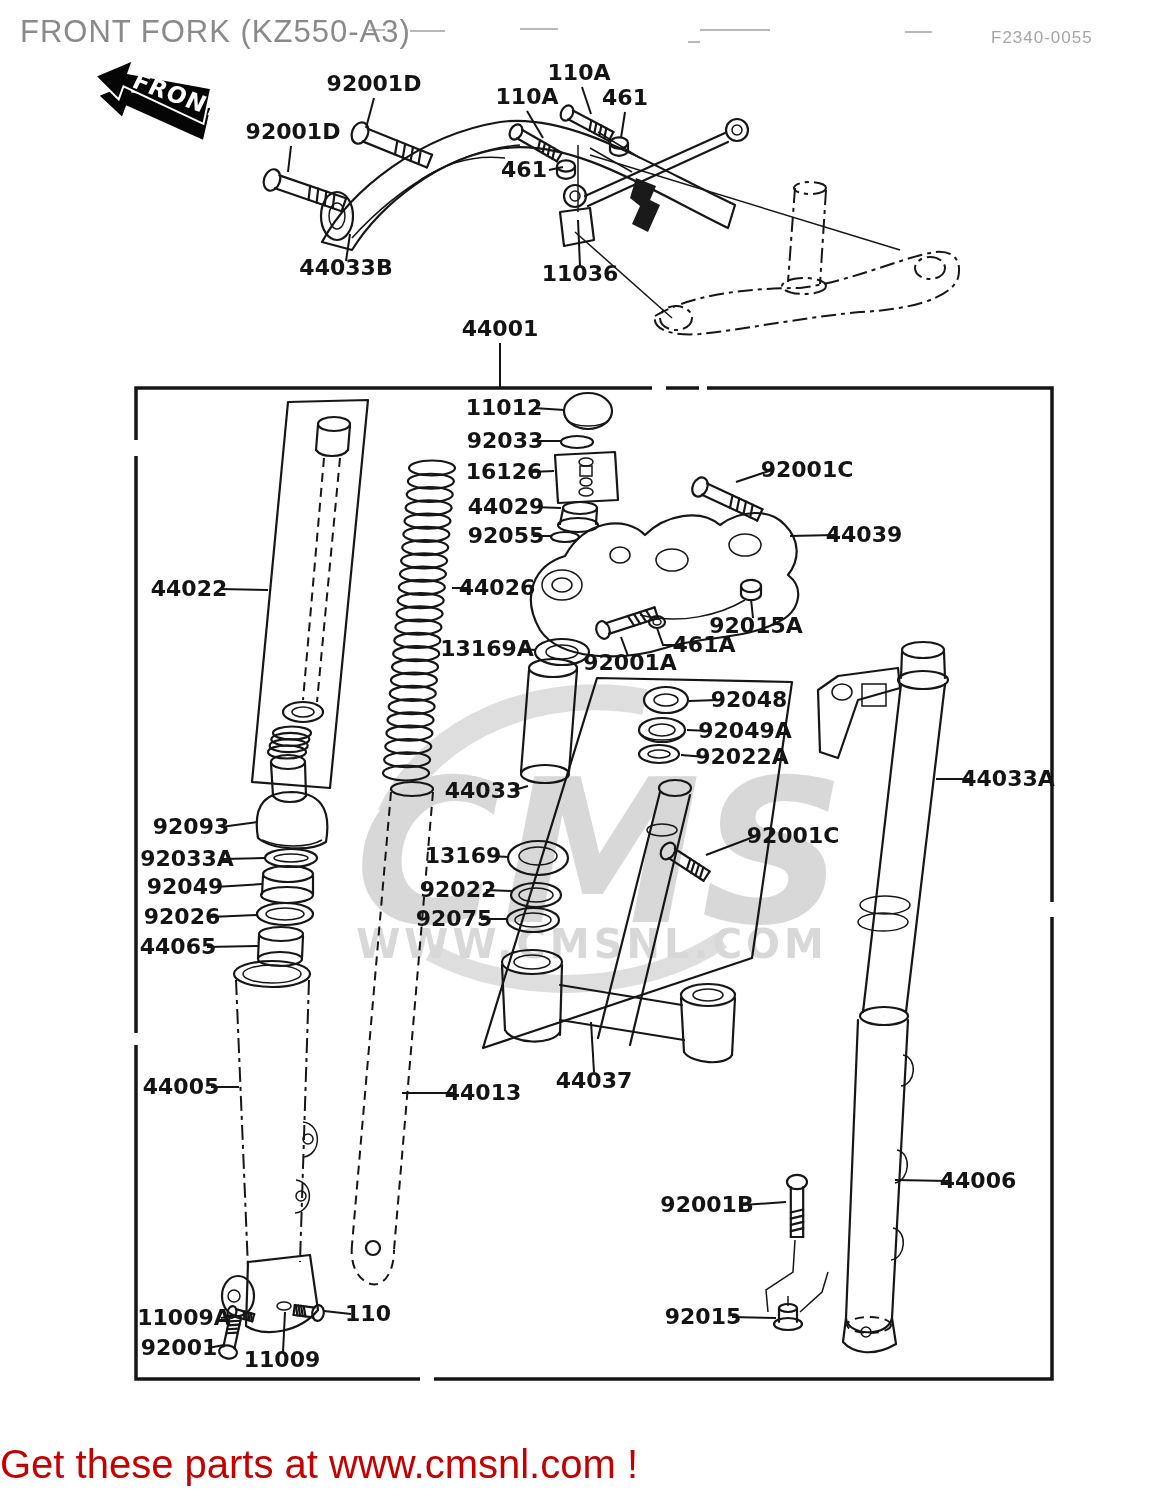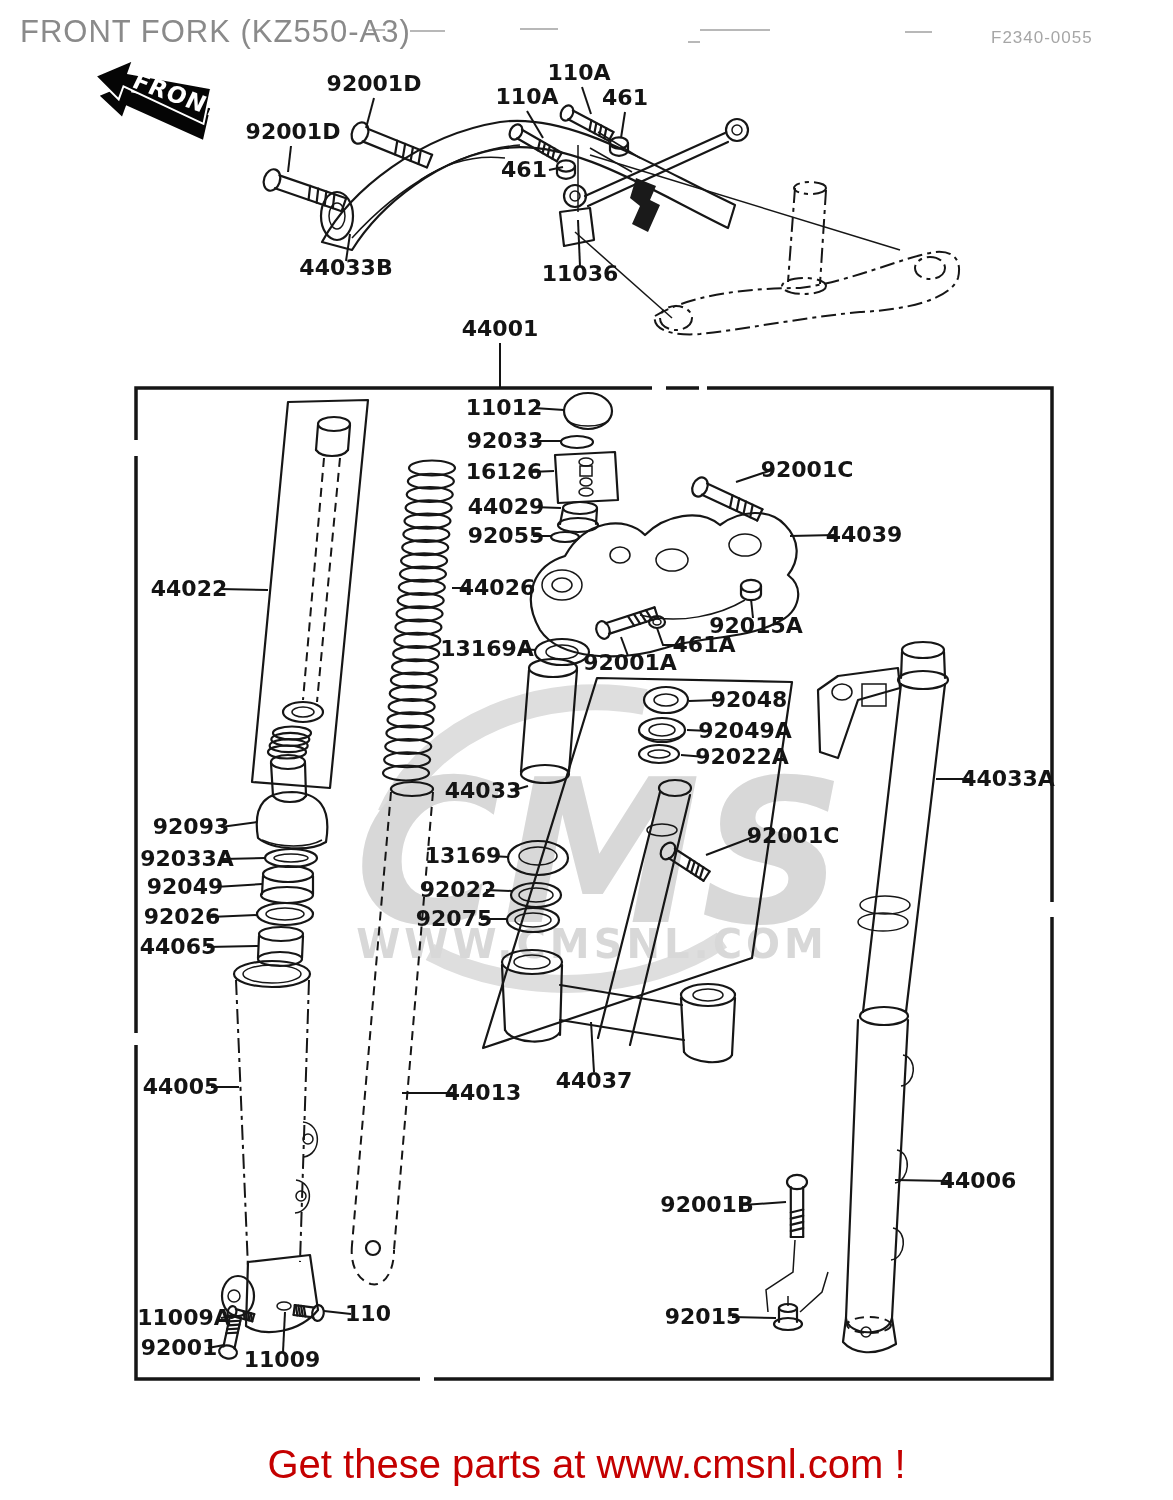--- a/index.html
+++ b/index.html
@@ -1,21 +1,21 @@
 <!DOCTYPE html>
 <html><head>
 <meta charset="utf-8">
 <style>
   html,body{margin:0;padding:0;background:#fff;}
   .page{position:relative;width:1173px;height:1500px;background:#ffffff;overflow:hidden;
         font-family:"Liberation Sans", sans-serif;}
   #art{position:absolute;left:0;top:0;}
   .page-title{position:absolute;left:20px;top:14px;font-size:31px;letter-spacing:1px;color:#8a8a8a;}
   .fiche-code{position:absolute;left:975px;top:28px;font-size:17px;letter-spacing:1px;color:#a6a6a6;margin-left:16px;}
-  .footer-banner{position:absolute;left:0;top:1442px;width:100%;text-align:center;
+  .footer-banner{position:absolute;left:0;top:1442px;width:100%;text-align:left;
                  font-size:40px;color:#c40000;}
   .part-label{font-family:"DejaVu Sans", sans-serif;font-size:22px;font-weight:600;fill:#141414;}
   .leader{stroke:#141414;stroke-width:2;fill:none;}
   .ln{stroke:#161616;stroke-width:2.2;fill:none;stroke-linecap:round;stroke-linejoin:round;}
   .thin{stroke:#161616;stroke-width:1.5;fill:none;}
   .phantom{stroke:#161616;stroke-width:2;fill:none;stroke-dasharray:15 5 4 5;}
   .dashed{stroke:#161616;stroke-width:2;fill:none;stroke-dasharray:9 6;}
   .wm{fill:#d8d8d8;}
   .scanmark{stroke:#b8b8b8;stroke-width:2;}
 </style>

